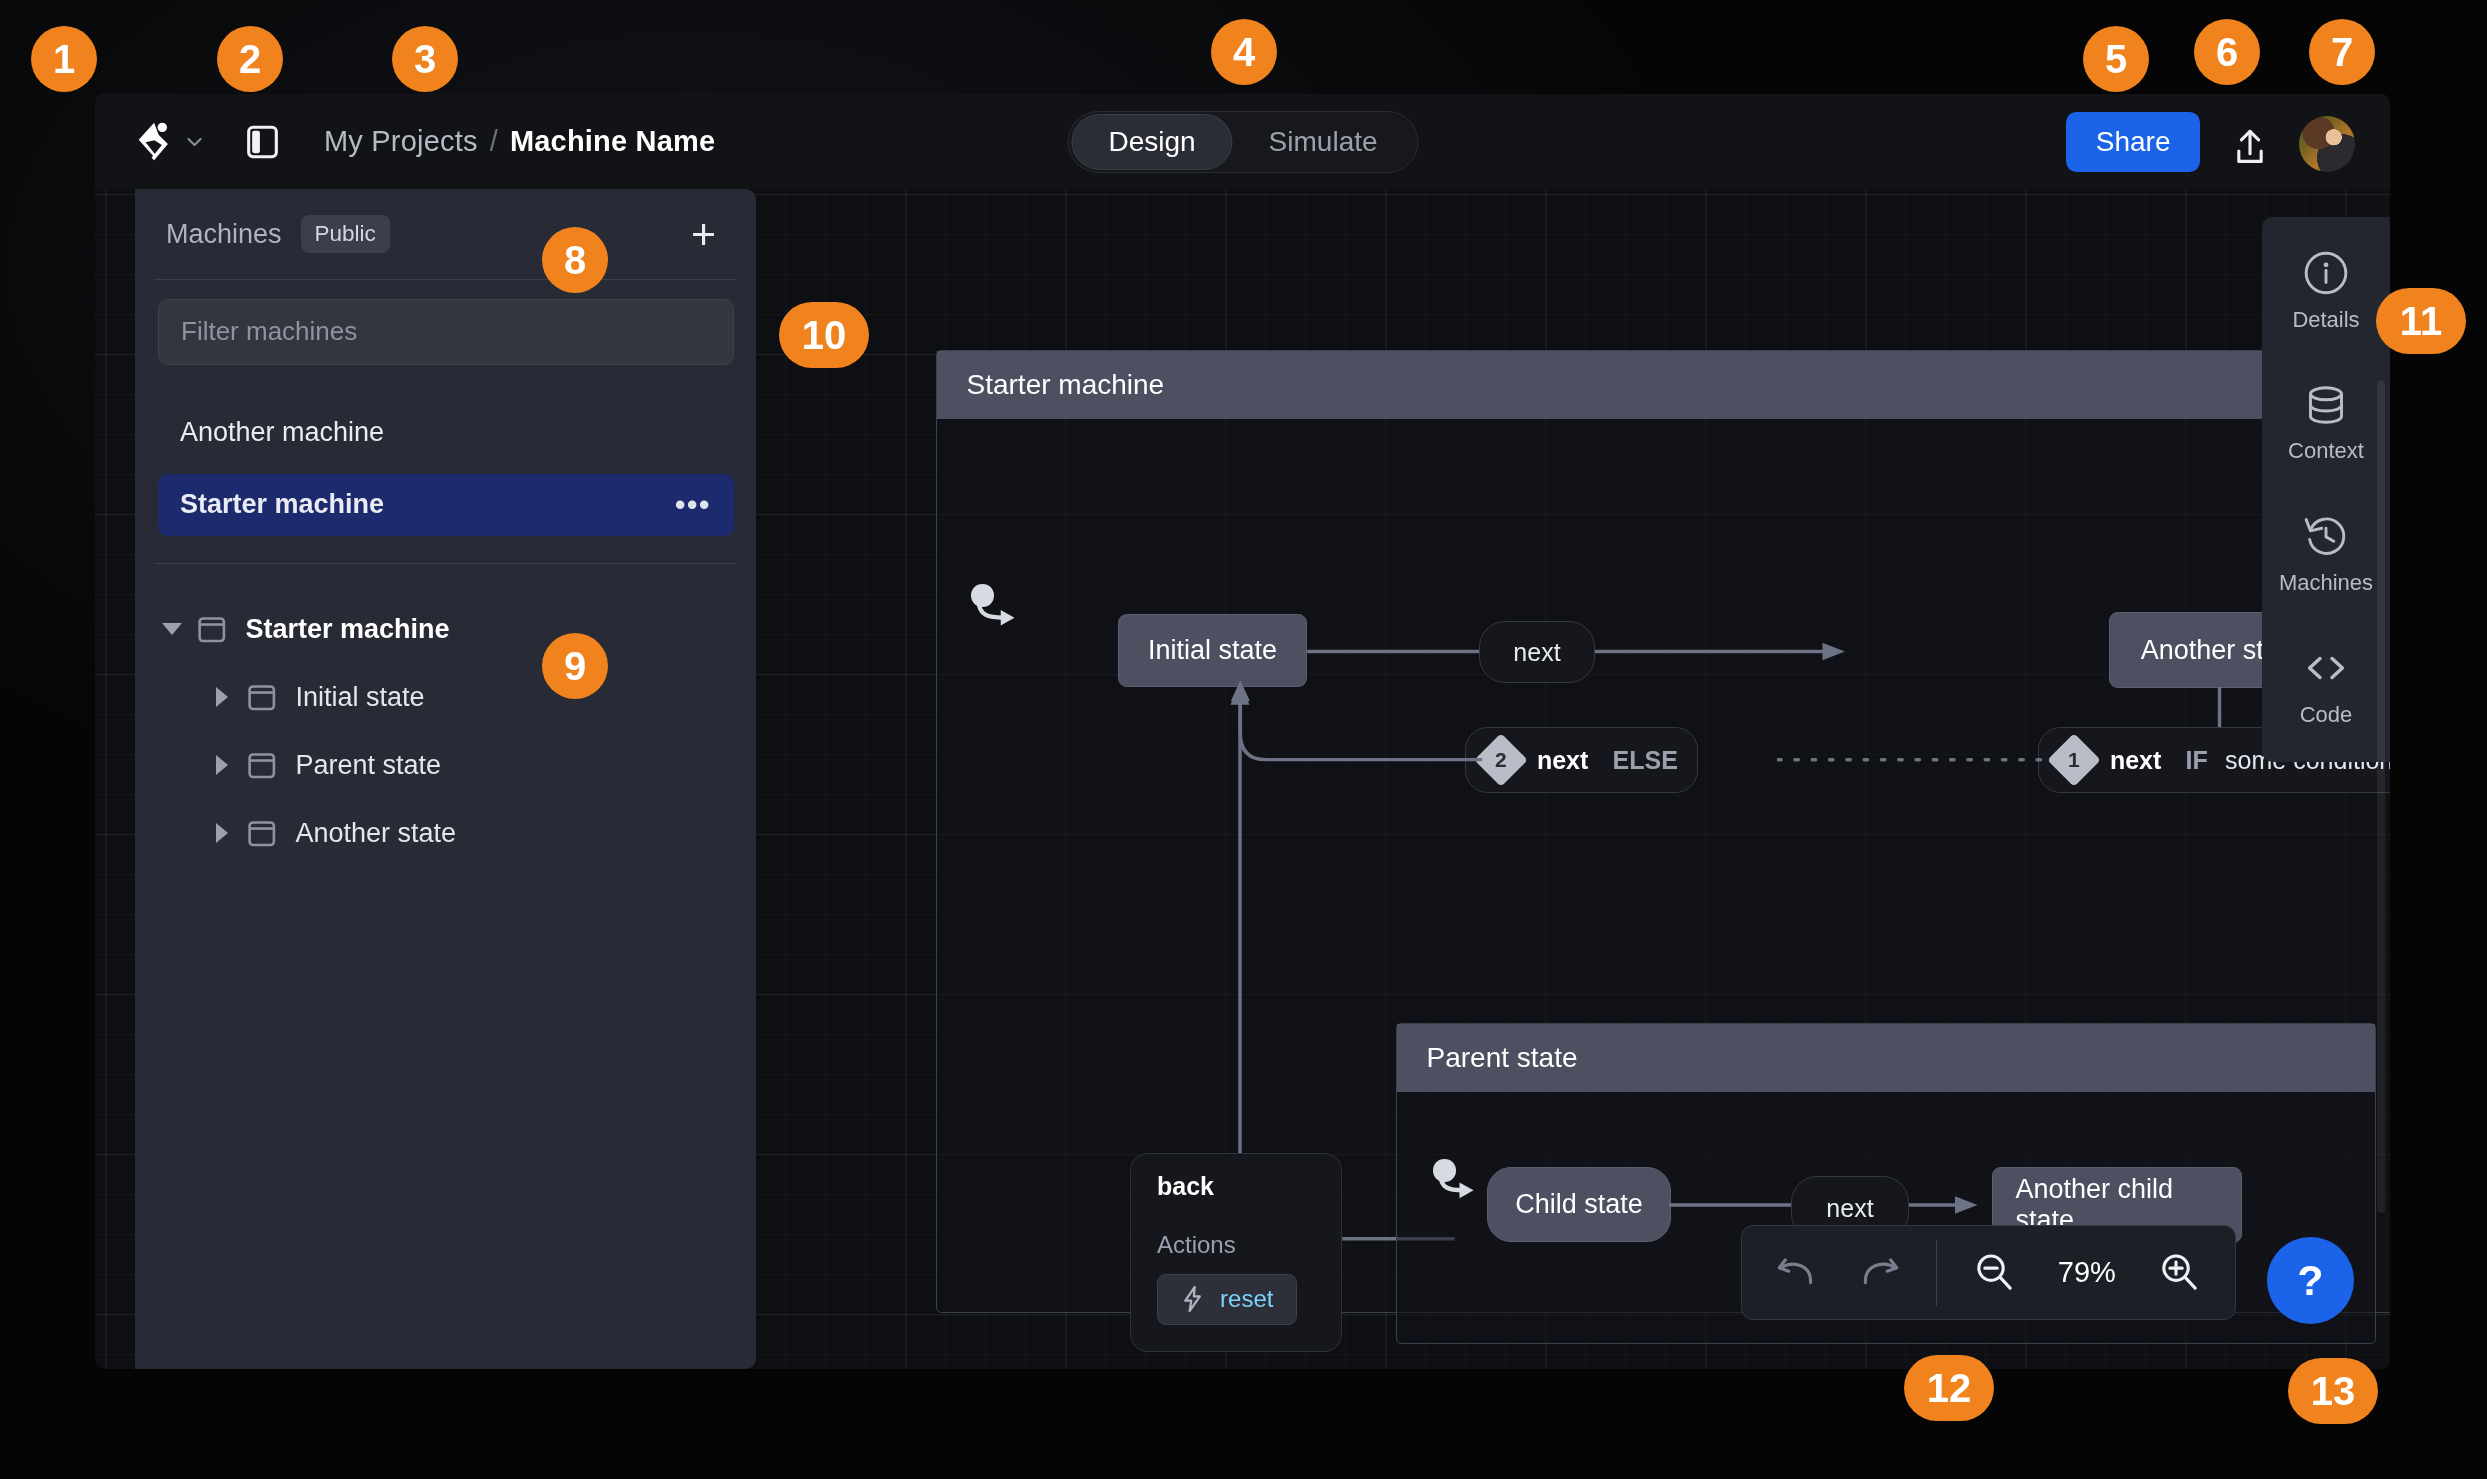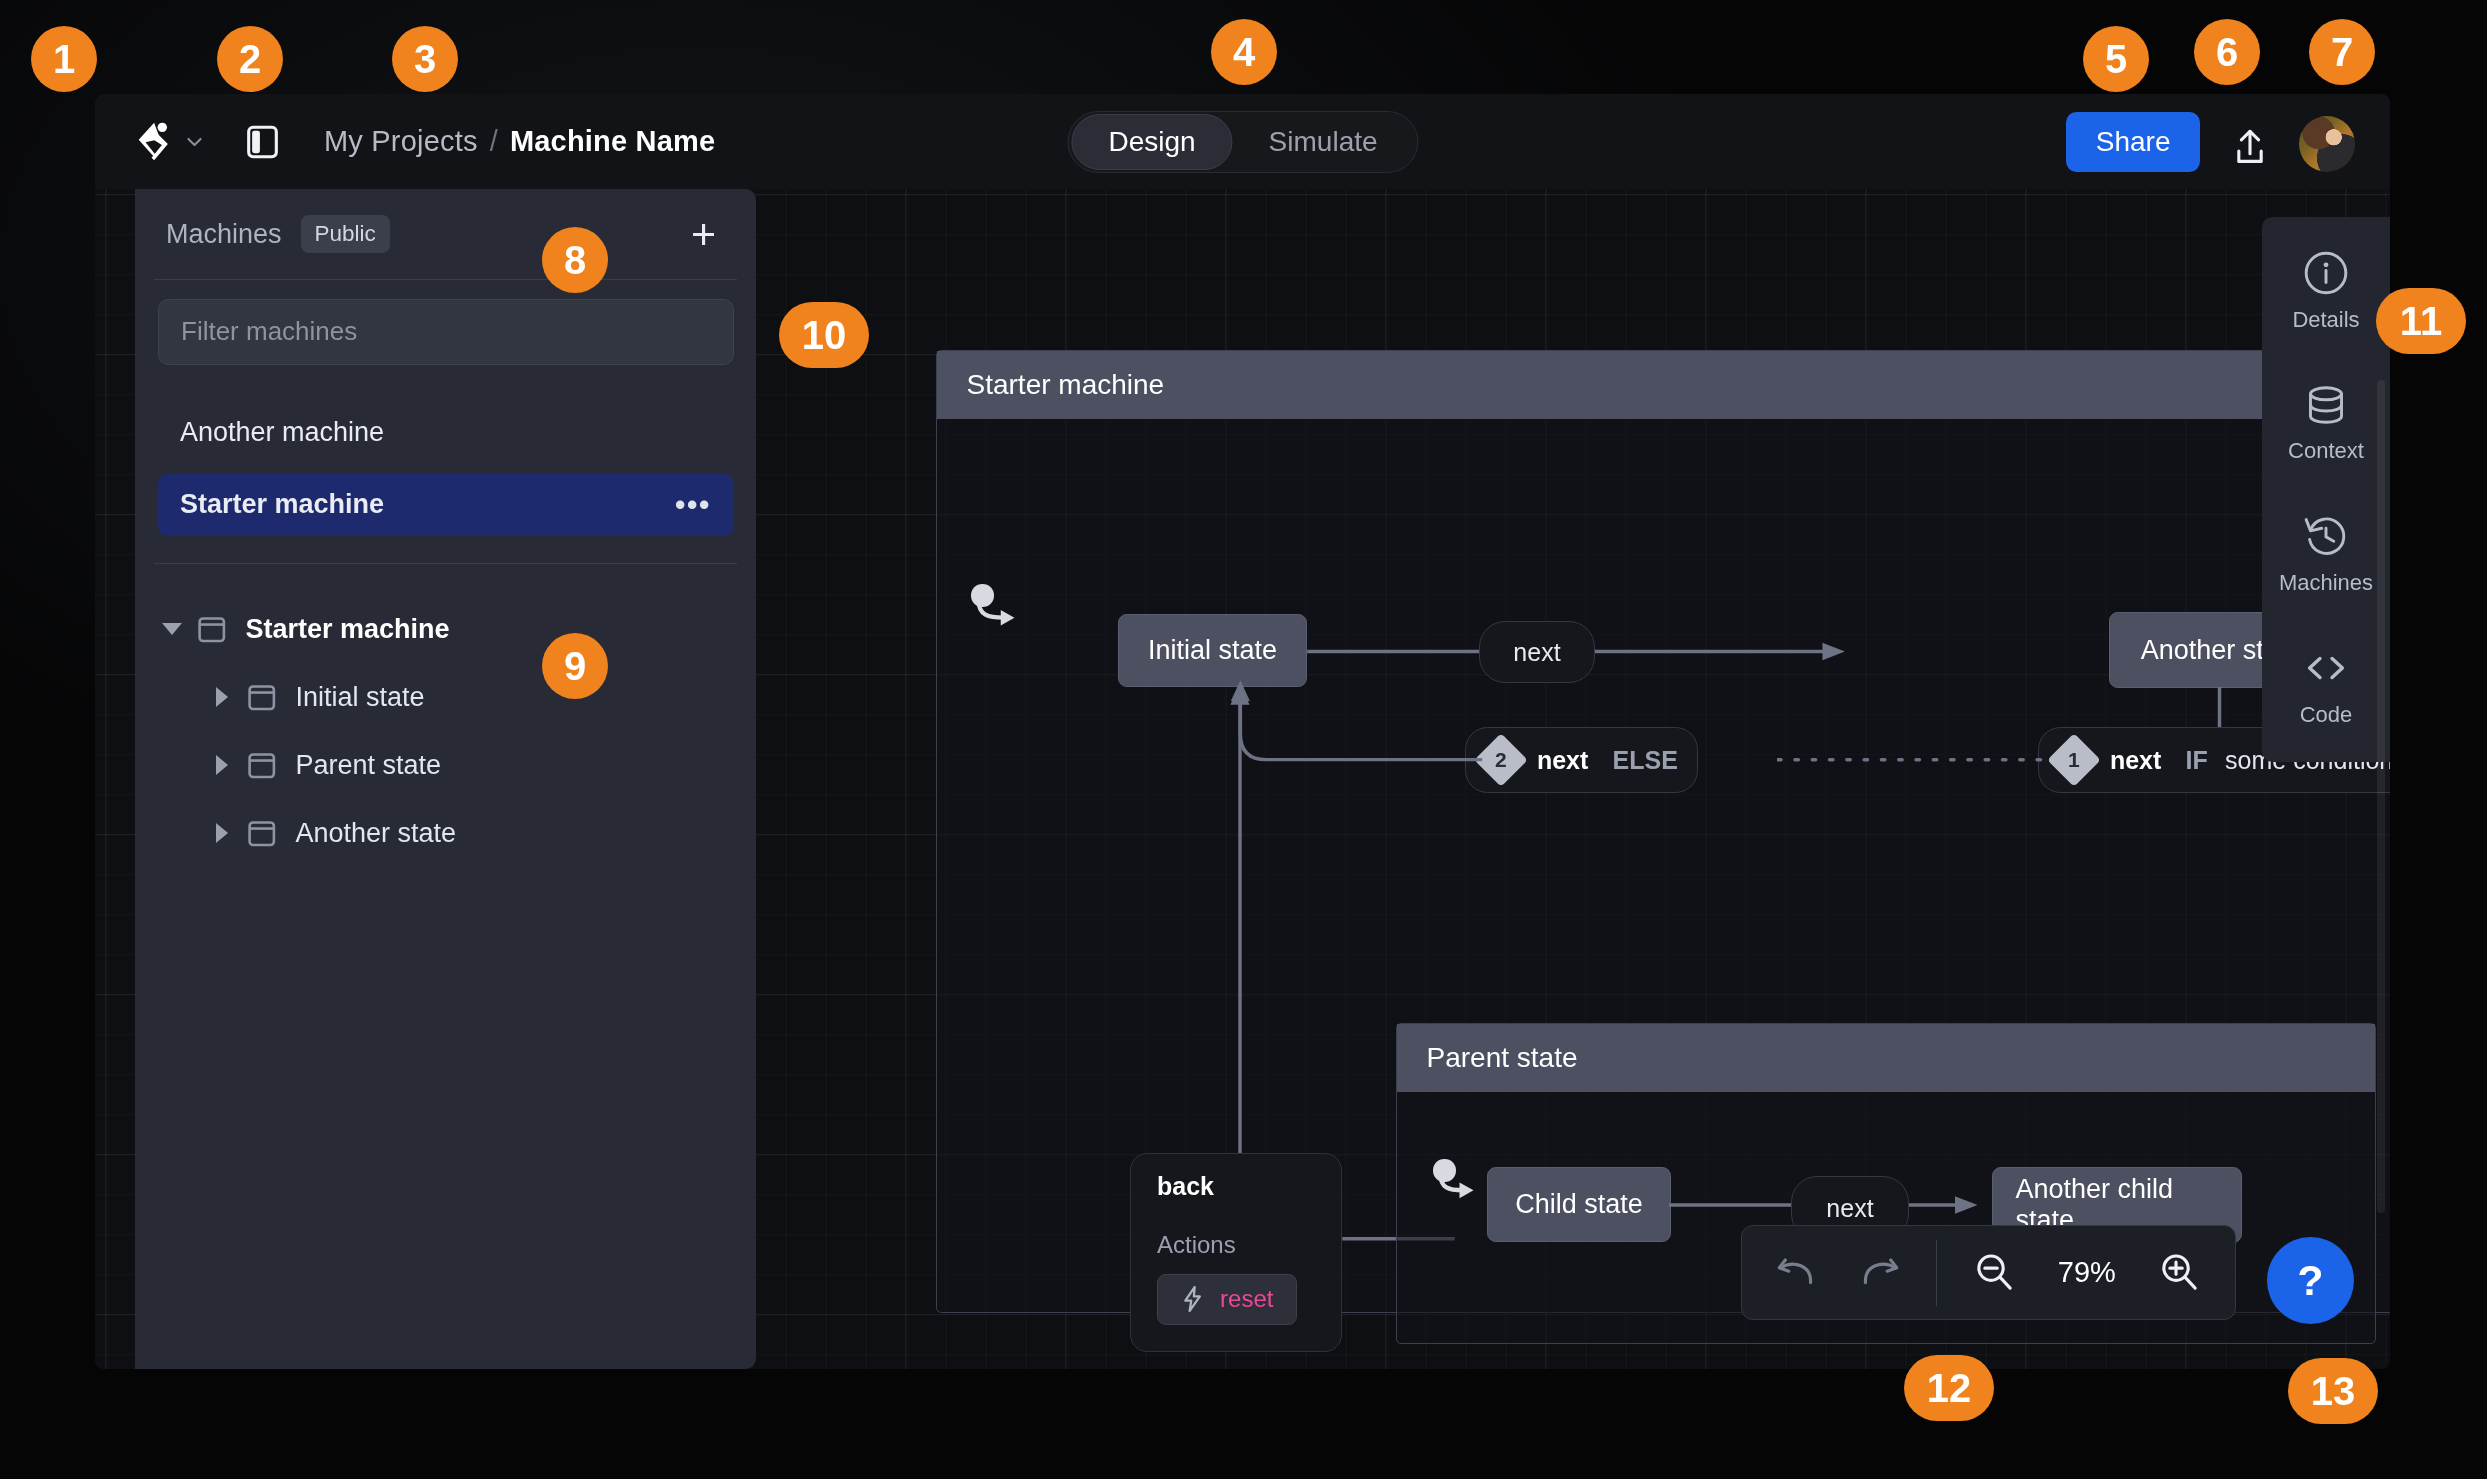--- a/index.html
+++ b/index.html
@@ -236,21 +236,21 @@
     padding: 18px 26px 26px 26px;
     cursor: pointer;
   }
   #back-title { font-size: 25px; color: #ffffff; font-weight: bold; }
   #back-actions-label { font-size: 24px; color: #9aa0ae; margin-top: 29.5px; }
   #back-action-chip {
     margin-top: 15.6px;
     display: inline-flex; align-items: center; gap: 15.6px;
     background: #2d3039; border: 0.9px solid #3d414c;
     border-radius: 8.7px; padding: 10.4px 22.5px;
-    color: #ec4899; font-size: 24px;
+    color: #7dd3fc; font-size: 24px;
   }
 
   .init-dot {
     position: absolute;
     width: 22.5px; height: 22.5px;
     background: #d7dae1; border-radius: 50%;
   }
 
   
   #tool-rail {
@@ -453,21 +453,21 @@
         <div class="machine-frame" style="left:1301px; top:834px; width:980px; height:321px;">
           <div class="frame-header">Parent state</div>
         </div>
 
         <div class="init-dot" style="left:1338px; top:970px;"></div>
         <svg style="position:absolute; left:1340px; top:982px; width:49px; height:42px;" viewBox="0 0 56 48">
           <path d="M6 2 C6 20, 16 22, 32 22" stroke="#d7dae1" stroke-width="5" fill="none"></path>
           <path d="M28 13 L44 22 L28 31 Z" fill="#d7dae1"></path>
         </svg>
 
-        <div class="state-node" style="left:1392px; top:978px; width:184px; height:75px;">Child state</div>
+        <div class="state-node" style="left:1392px; top:978px; width:184px; height:75px;border-radius:24px;">Child state</div>
 
         <svg style="position:absolute; left:1574px; top:976px; width:494px; height:80px;" viewBox="0 0 570 92">
           <path d="M0 46 L148 46" stroke="#6d7385" stroke-width="4"></path>
           <path d="M252 46 L344 46" stroke="#6d7385" stroke-width="4"></path>
           <path d="M330 36 L356 46 L330 56 Z" fill="#6d7385"></path>
         </svg>
 
         <div class="event-pill" style="left:1696px; top:987px; width:118px; height:64px; justify-content:center;">next</div>
 
         <div class="state-node" style="left:1897px; top:978px; width:250px; height:76px;">Another child state</div>

